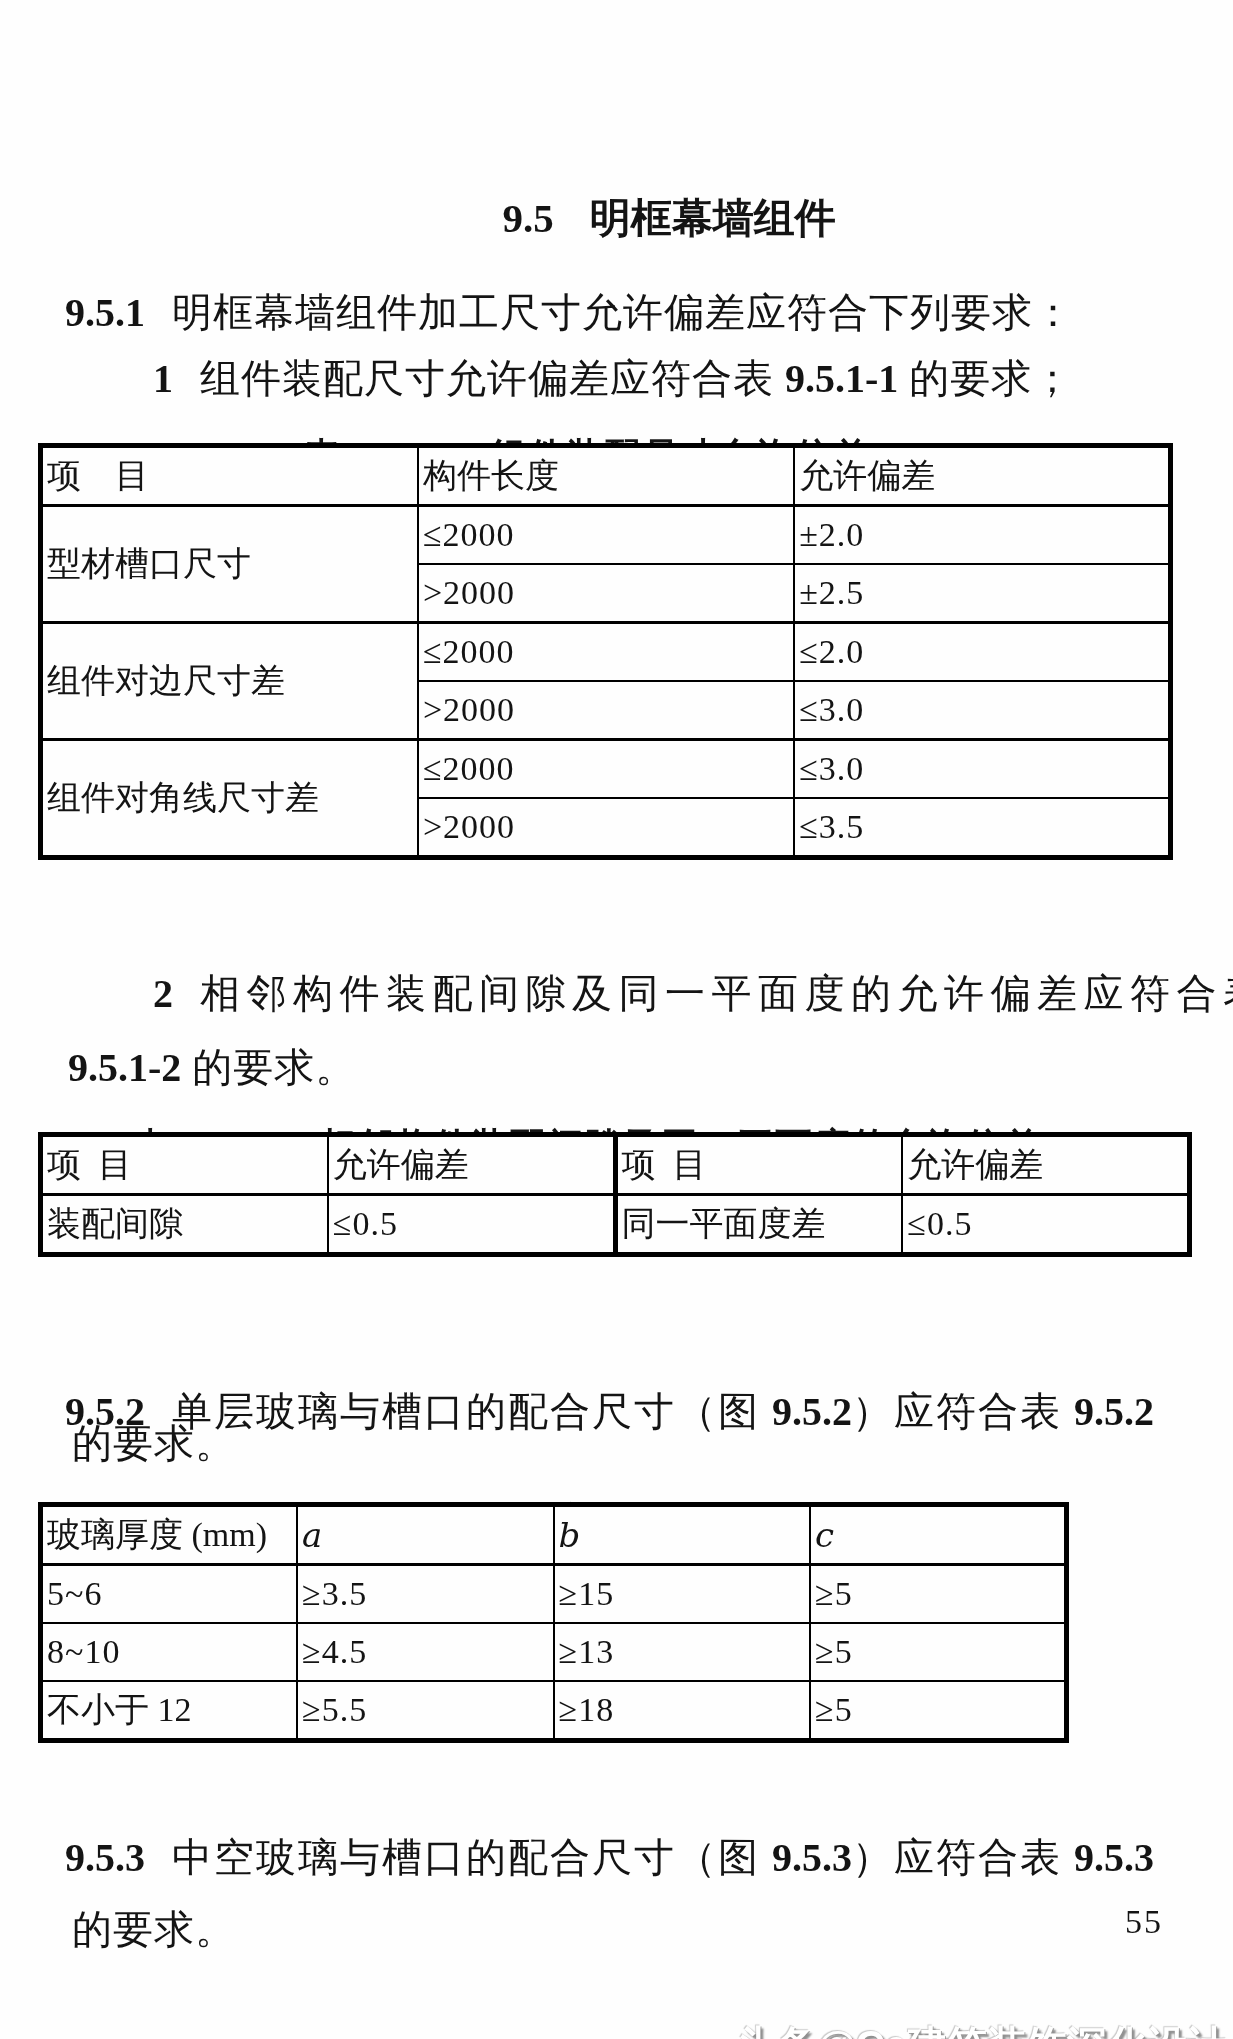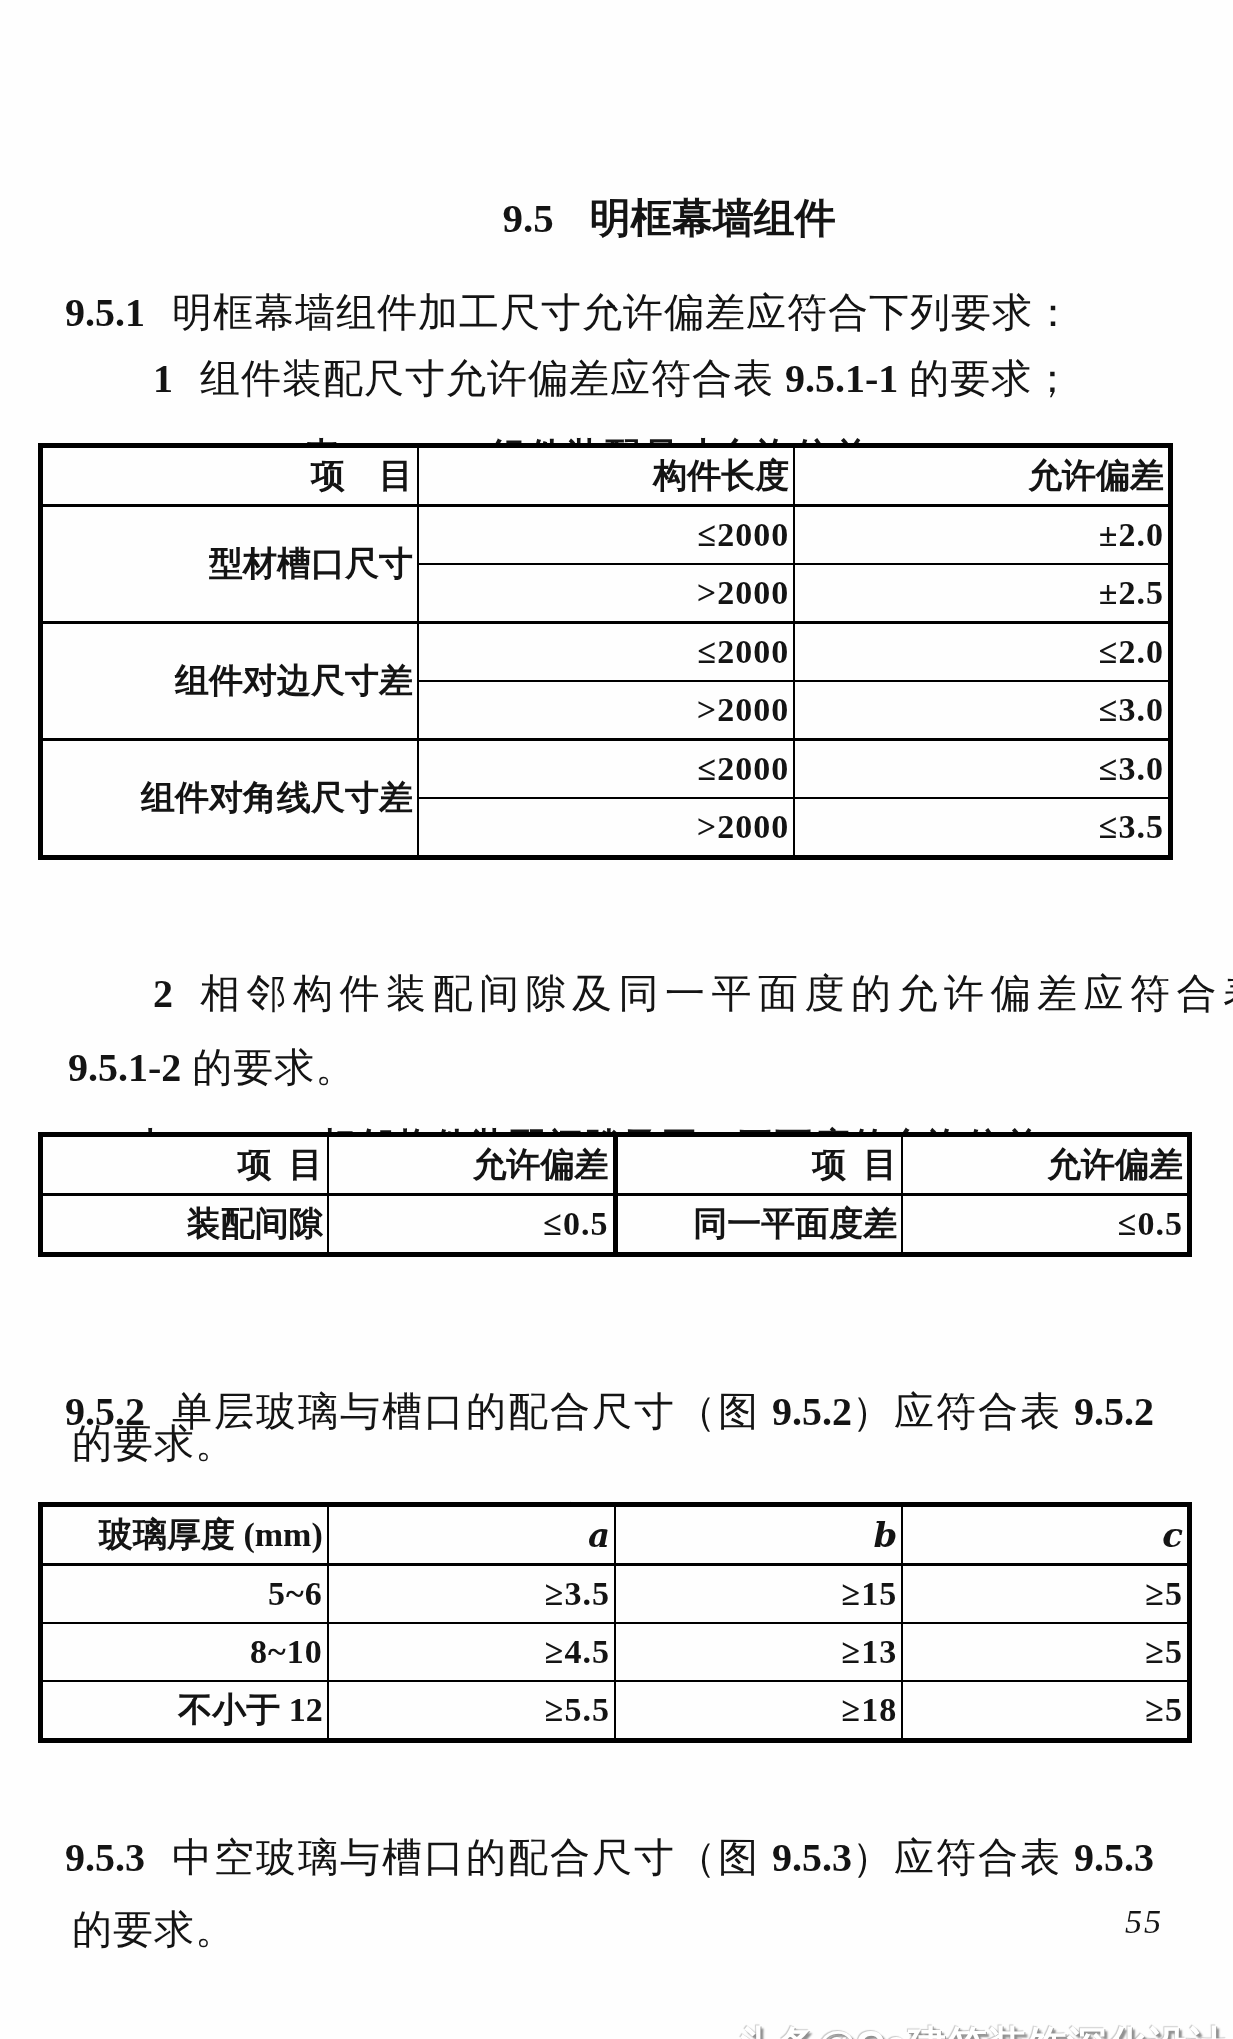--- a/index.html
+++ b/index.html
@@ -31,22 +31,22 @@
 
   table.doc {
     position: absolute;
     border-collapse: collapse;
     table-layout: fixed;
     background: #fefefe;
   }
   table.doc td, table.doc th {
     border: 2px solid #000;
     font-size: 34px;
-    font-weight: bold;
-    text-align: right;
+    font-weight: normal;
+    text-align: left;
     vertical-align: middle;
     height: 56px;
     padding: 0 4px;
     white-space: pre;
     overflow: hidden;
   }
   table.doc { border: 5px solid #000; }
   table.doc tr.hdr th { border-bottom-width: 3px; }
   table.doc tr.group-start td { border-top-width: 3px; }
   .val { font-weight: bold; letter-spacing: 1px; }
@@ -170,21 +170,21 @@
     <span class="b">9.5.2</span><span class="gap"></span><span class="ls2">单层玻璃与槽口的配合尺寸（图 </span><span class="b">9.5.2</span><span class="ls2">）应符合表 </span><span class="b">9.5.2</span>
   </div>
   <div class="line ls1" style="left:28px; top:1372px;">
     <span>的要求。</span>
   </div>
 
   <div class="line tbl-title center" style="top:1449px;">
     <span>表 9.5.2  单层玻璃与槽口的配合尺寸 (mm)</span>
   </div>
 
-  <table class="doc" style="left:38px; top:1502px; width:1154px;">
+  <table class="doc" style="left:38px; top:1502px; width:1031px;">
     <colgroup>
         <col style="width:25%">
         <col style="width:25%">
         <col style="width:25%">
         <col style="width:25%">
       </colgroup>
     <tbody>
         <tr class="hdr">
       <th>玻璃厚度 (mm)</th>
       <th class="ital">a</th>
@@ -212,21 +212,21 @@
   </tbody>
     </table>
 
   <div class="line" style="left:25px; top:1786px;">
     <span class="b">9.5.3</span><span class="gap"></span><span class="ls2">中空玻璃与槽口的配合尺寸（图 </span><span class="b">9.5.3</span><span class="ls2">）应符合表 </span><span class="b">9.5.3</span>
   </div>
   <div class="line ls1" style="left:28px; top:1858px;">
     <span>的要求。</span>
   </div>
 
-  <div class="page-number" style="left:1125px; top:1903px;font-style:italic;">
+  <div class="page-number" style="left:1125px; top:1903px;">
     <span>55</span>
   </div>
 
   <div class="watermark" style="right:6px; top:1973px;">
     <span>头条@Cc建筑装饰深化设计</span>
   </div>
 
 </div>
 
 </body></html>

